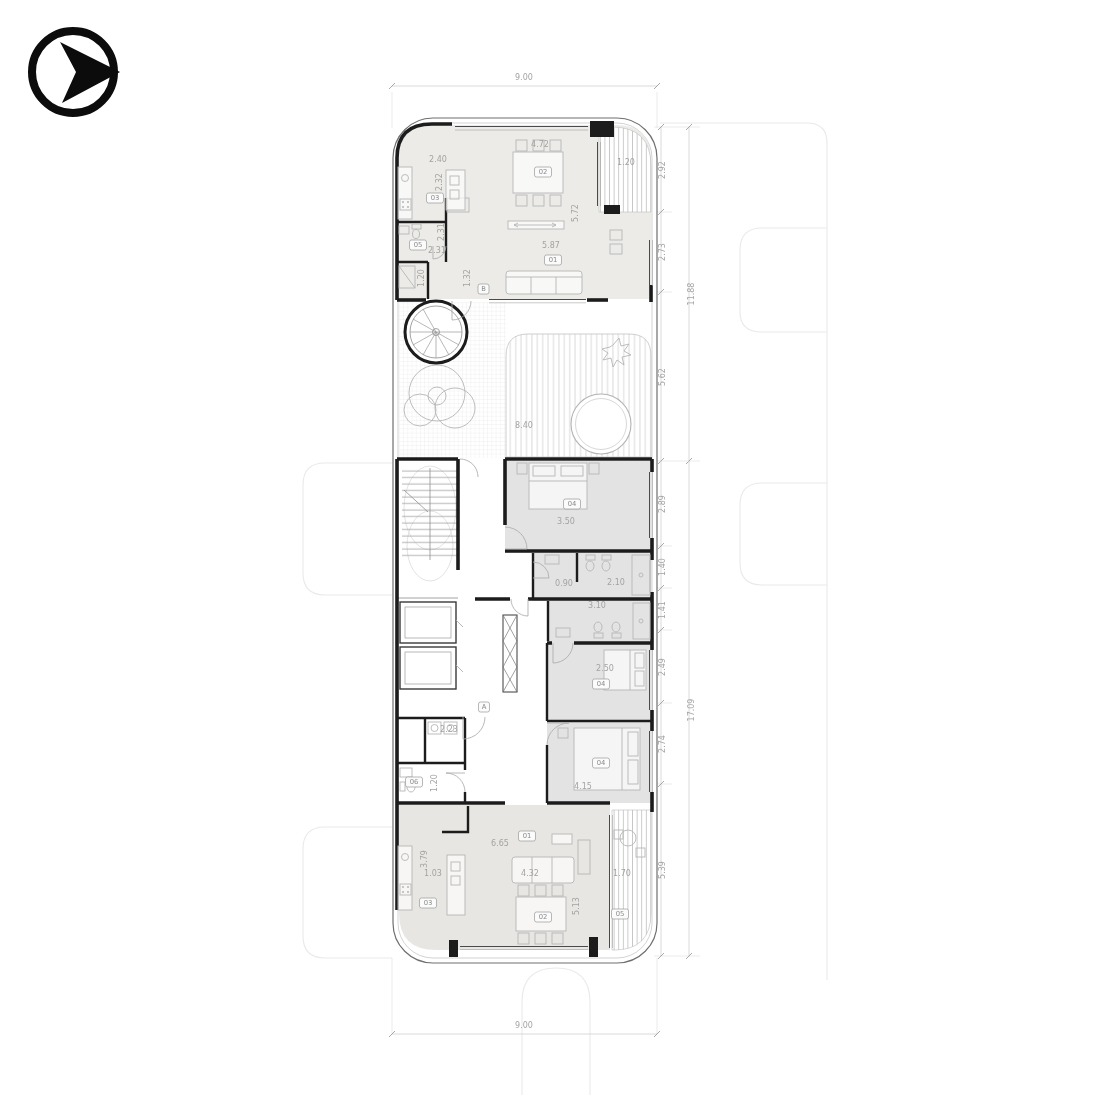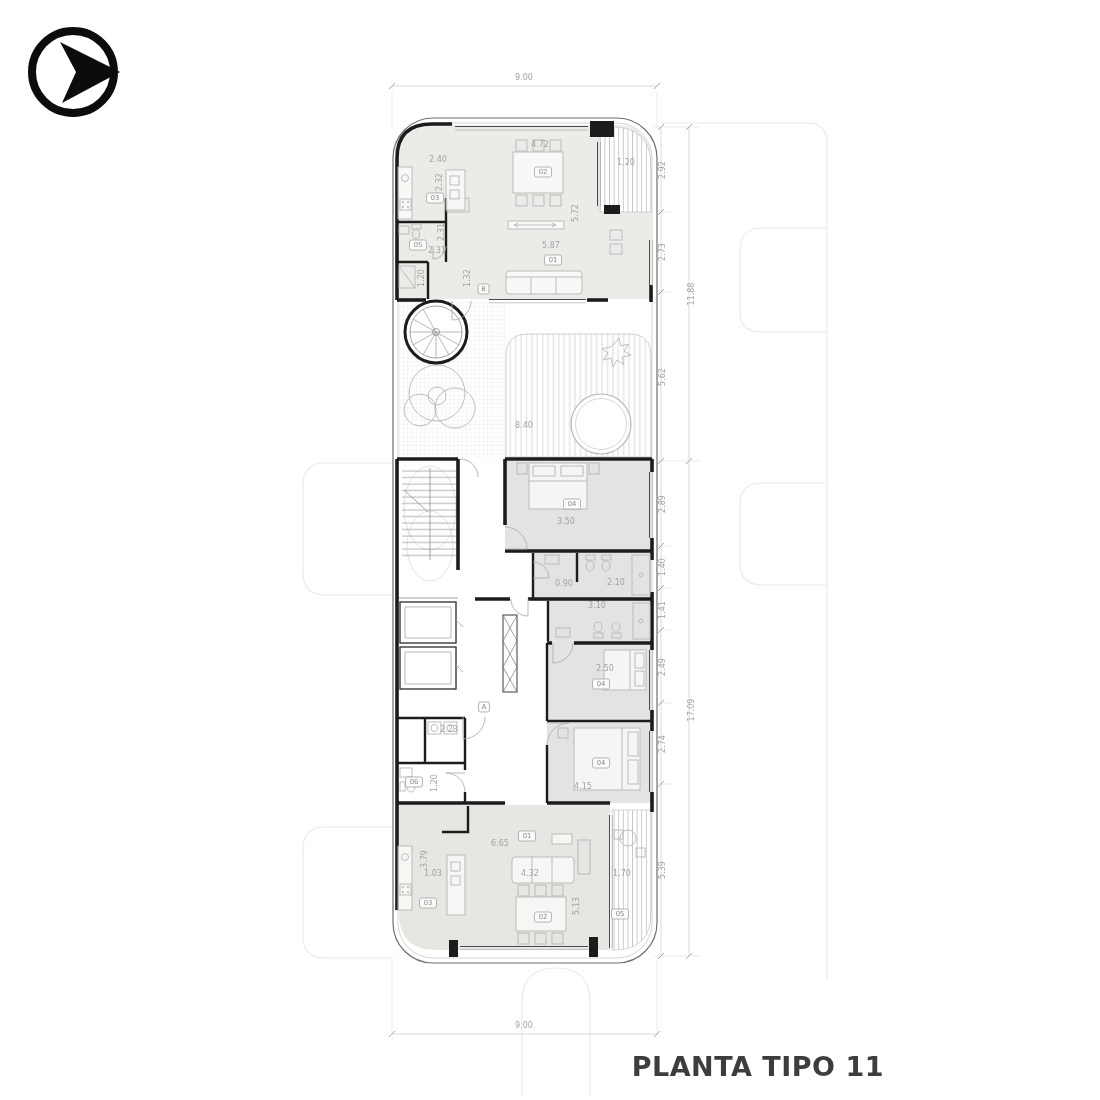--- a/index.html
+++ b/index.html
@@ -483,15 +483,14 @@
 
     <text class="dim" x="500" y="846">6.65</text>
     <text class="dim" transform="rotate(-90 427 859)" x="427" y="859">3.79</text>
     <text class="dim" x="433" y="876">1.03</text>
     <text class="dim" x="530" y="876">4.32</text>
     <text class="dim" transform="rotate(-90 579 906)" x="579" y="906">5.13</text>
     <text class="dim" x="622" y="876">1.70</text>
   </g>
 </svg>
 
-<div class="title">PLANTA TIPO 11</div>
 
 </div>
 
 </body></html>

